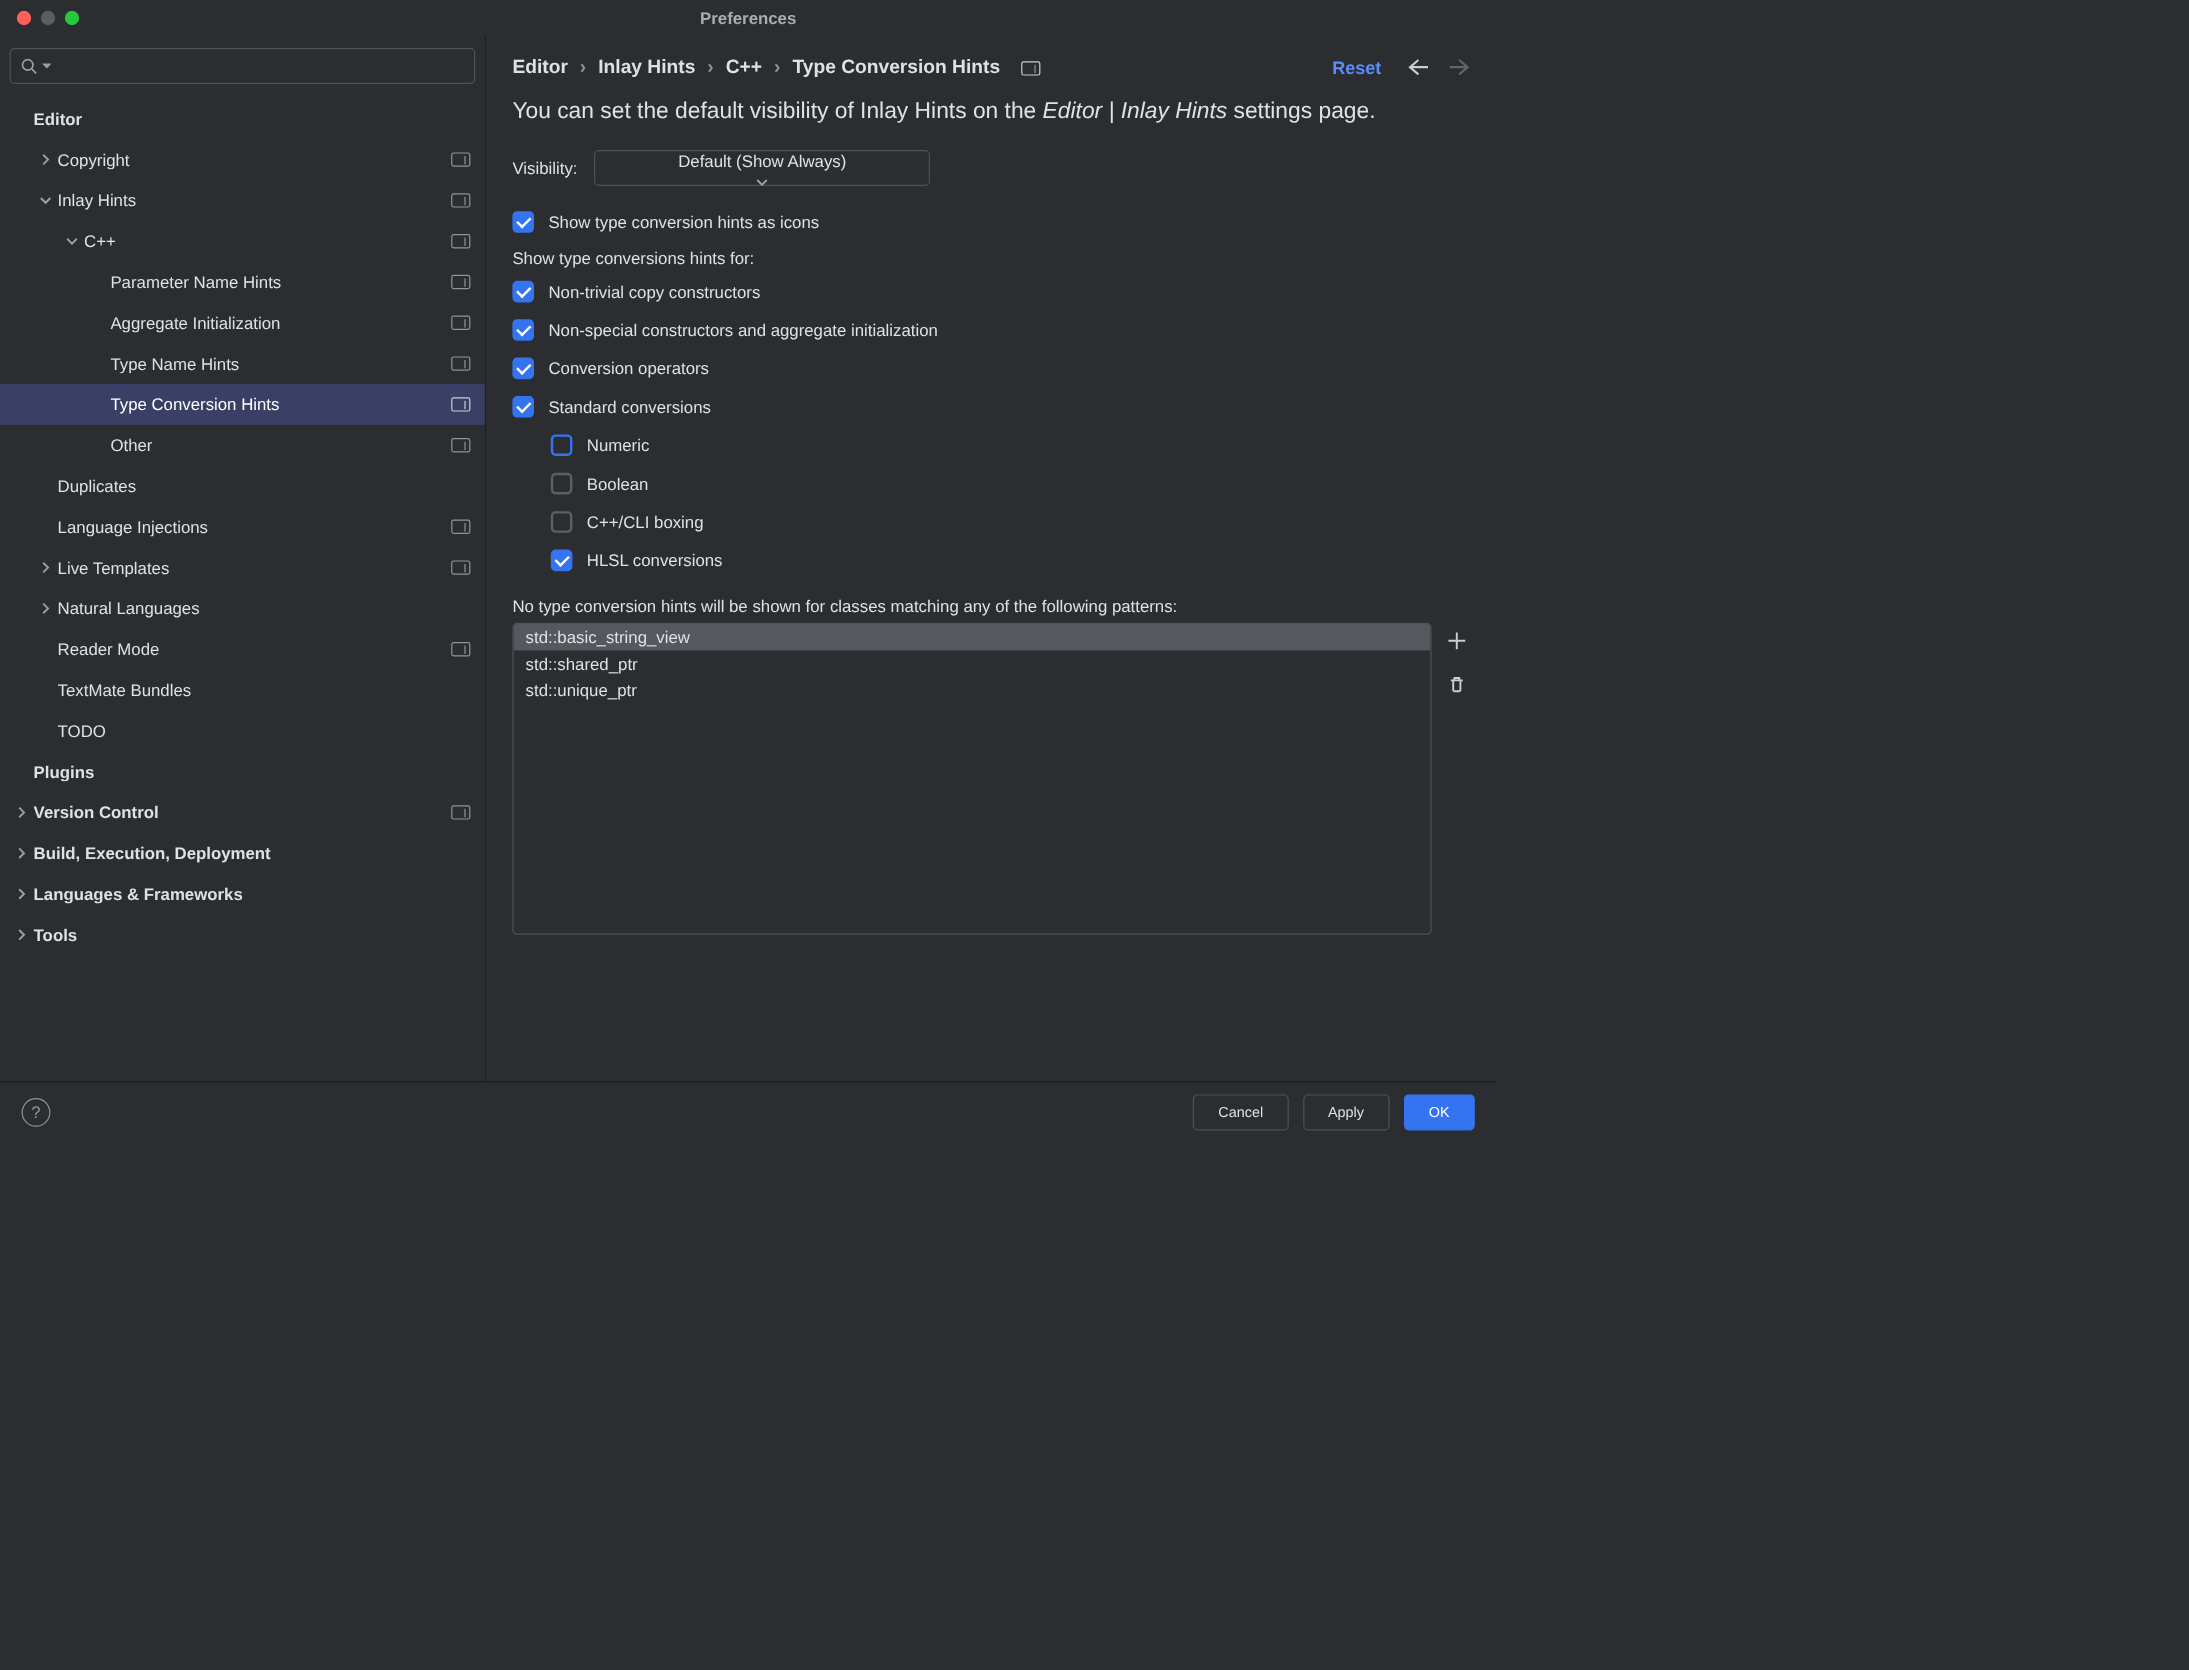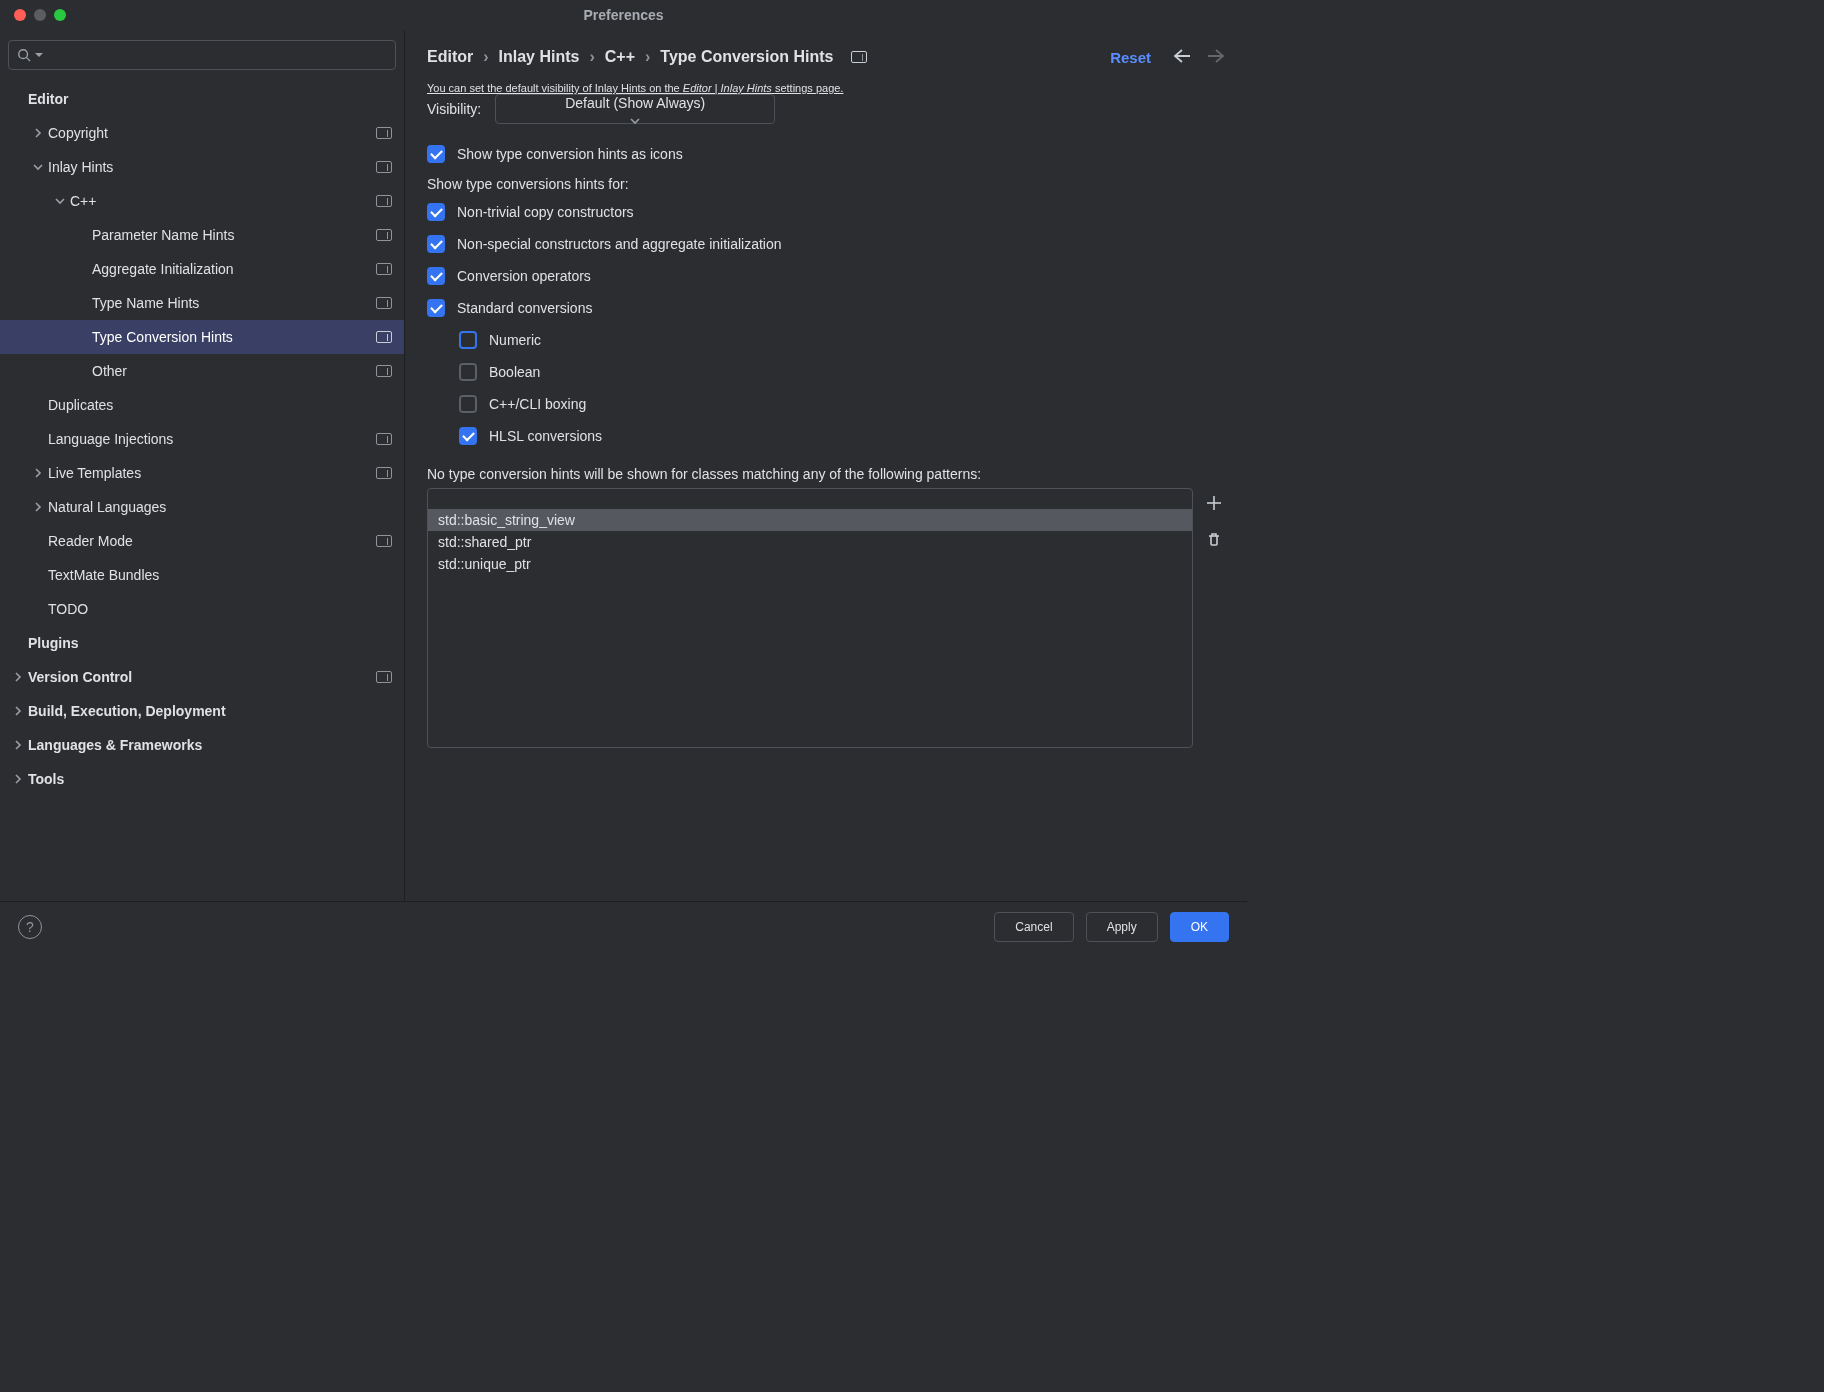--- a/index.html
+++ b/index.html
@@ -164,23 +164,22 @@
     color: #8f949b;
   }
   .nav-arrows .disabled { opacity: 0.35; }
   .main-body {
     padding: 8px 22px 12px 22px;
     flex: 1 1 auto;
     overflow: auto;
   }
   .intro {
     color: #dfe1e5;
-    font-size: 11px;
-    margin-bottom: 0;
-    text-decoration: underline;
+    font-size: 19px;
+    margin-bottom: 21px;
   }
   .intro em { font-style: italic; color: #dfe1e5; }
   .field-row {
     display: flex;
     align-items: center;
     gap: 14px;
     margin-bottom: 14px;
   }
   .field-label { color: #dfe1e5; }
   .select {
@@ -247,21 +246,20 @@
     height: 260px;
     overflow: auto;
   }
   .pattern-row {
     padding: 3px 10px;
     font-size: 14px;
     color: #dfe1e5;
   }
   .pattern-row.selected {
     background: #55585e;
-    margin-top: 20px;
   }
   .pattern-tools {
     display: flex;
     flex-direction: column;
     gap: 14px;
     padding-top: 4px;
     color: #c9cdd4;
   }
   .pattern-tools .tool {
     width: 22px; height: 22px;

